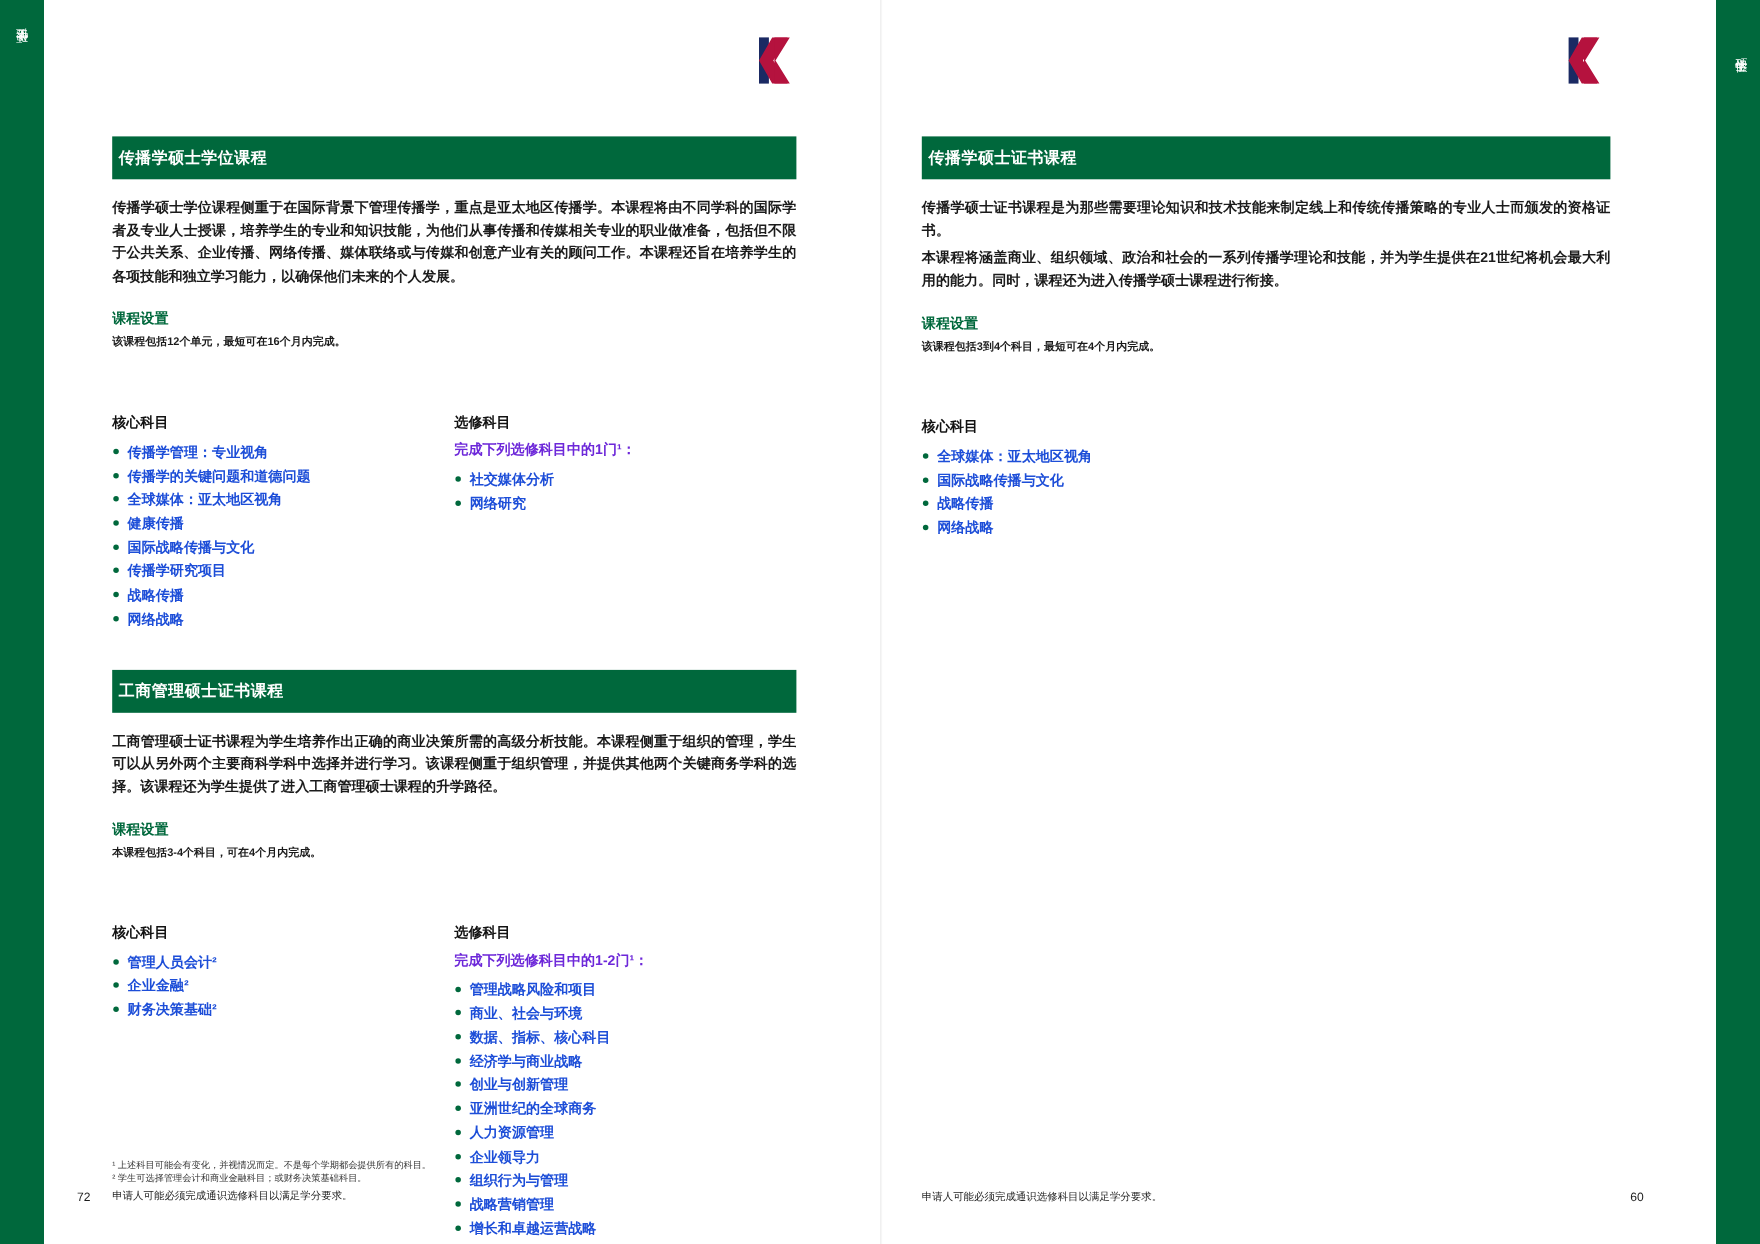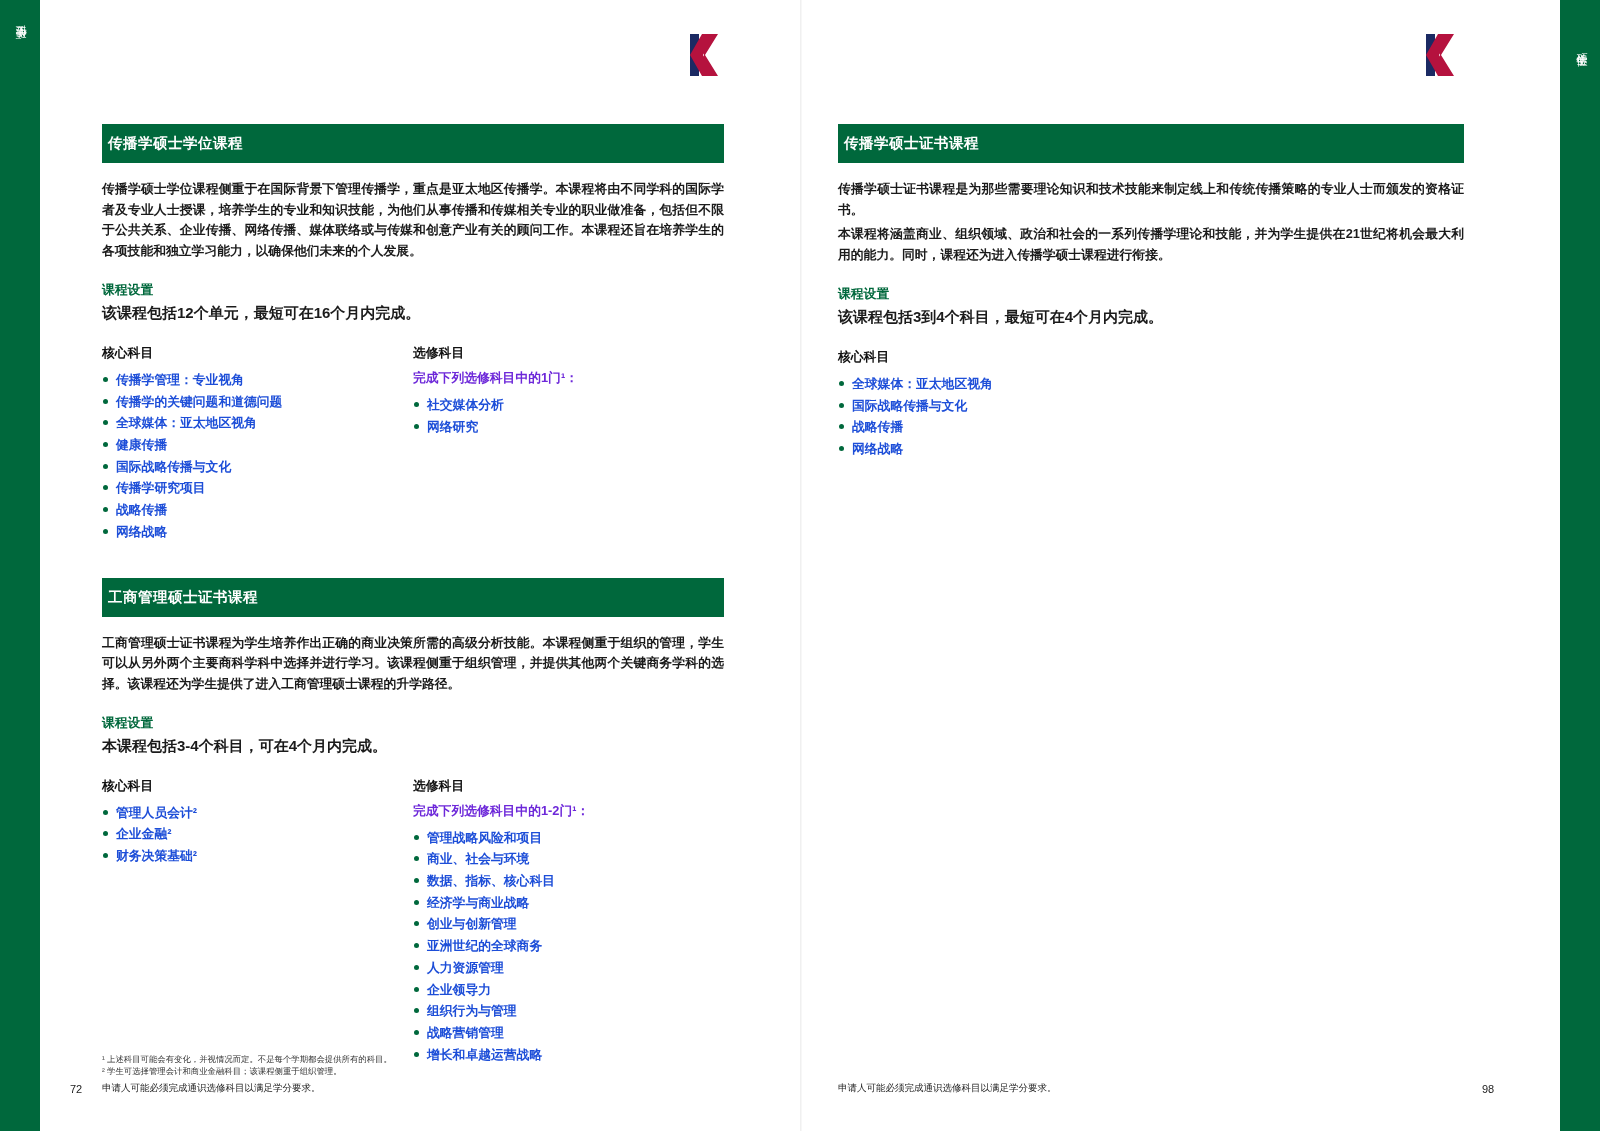--- a/index.html
+++ b/index.html
@@ -95,31 +95,31 @@
   }
   .body-text + .body-text { margin-top: 4px; }
 
   .sub-heading {
     color: #00683c;
     font-size: 12.8px;
     font-weight: bold;
     margin-top: 20px;
   }
   .sub-note {
-    font-size: 15px;
+    font-size: 10px;
     color: #1b1b1b;
     margin-top: 5px;
     font-weight: bold;
   }
 
   .two-col {
     display: flex;
     margin-top: 22px;
   }
-  .two-col .cc { width: 50%; box-sizing: border-box; padding-right: 14px; }
+  .two-col .cc { width: 50%; box-sizing: border-box; padding-right: 14px; margin-top: 36px; }
 
   .list-title {
     font-size: 12.8px;
     font-weight: bold;
     color: #111111;
     margin-bottom: 8px;
   }
   .list-intro {
     font-size: 12.8px;
     color: #6d28d9;
@@ -299,24 +299,24 @@
             <li>网络战略</li>
           </ul>
         </div>
         <div class="cc"></div>
       </div>
     </div>
   </div>
 
   <div class="footnotes">
     <div>¹ 上述科目可能会有变化，并视情况而定。不是每个学期都会提供所有的科目。</div>
-    <div>² 学生可选择管理会计和商业金融科目；该课程侧重于组织管理。</div>
+    <div>² 学生可选择管理会计和商业金融科目；或财务决策基础科目。</div>
     <div class="footnote-bold">申请人可能必须完成通识选修科目以满足学分要求。</div>
   </div>
 
   <div class="footnotes-right">
     <div>申请人可能必须完成通识选修科目以满足学分要求。</div>
   </div>
 
   <div class="pagenum pagenum-left">72</div>
-  <div class="pagenum pagenum-right">98</div>
+  <div class="pagenum pagenum-right">60</div>
 
 </div>
 
 </body></html>

